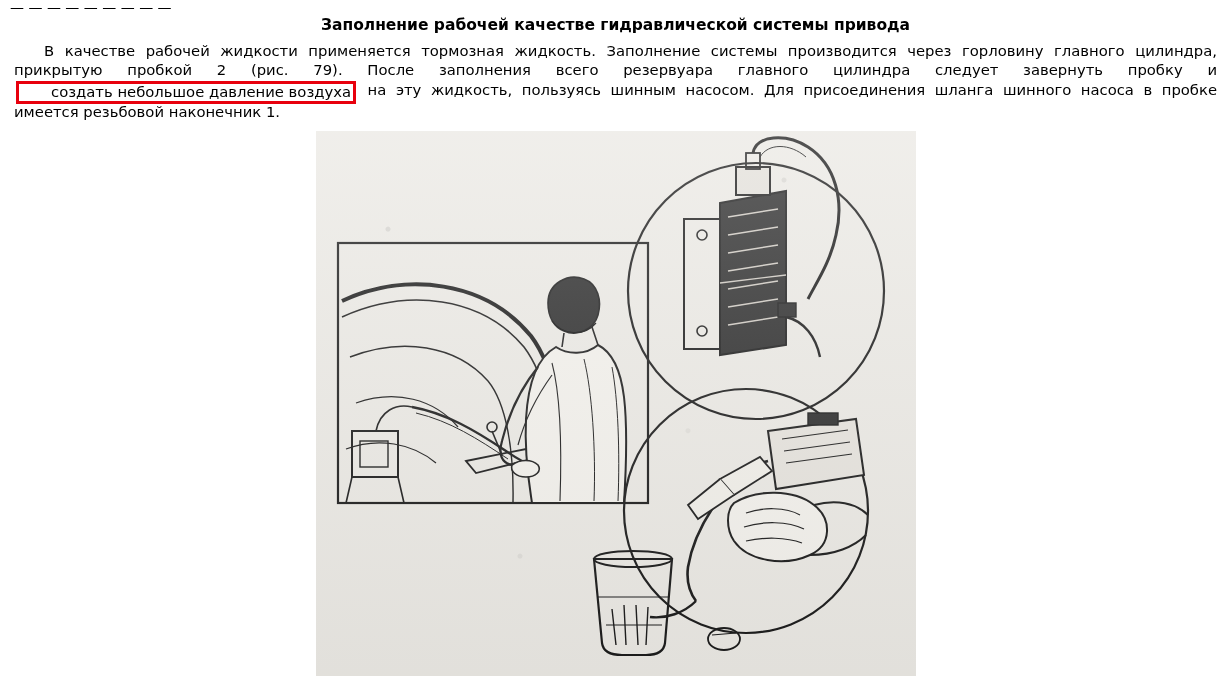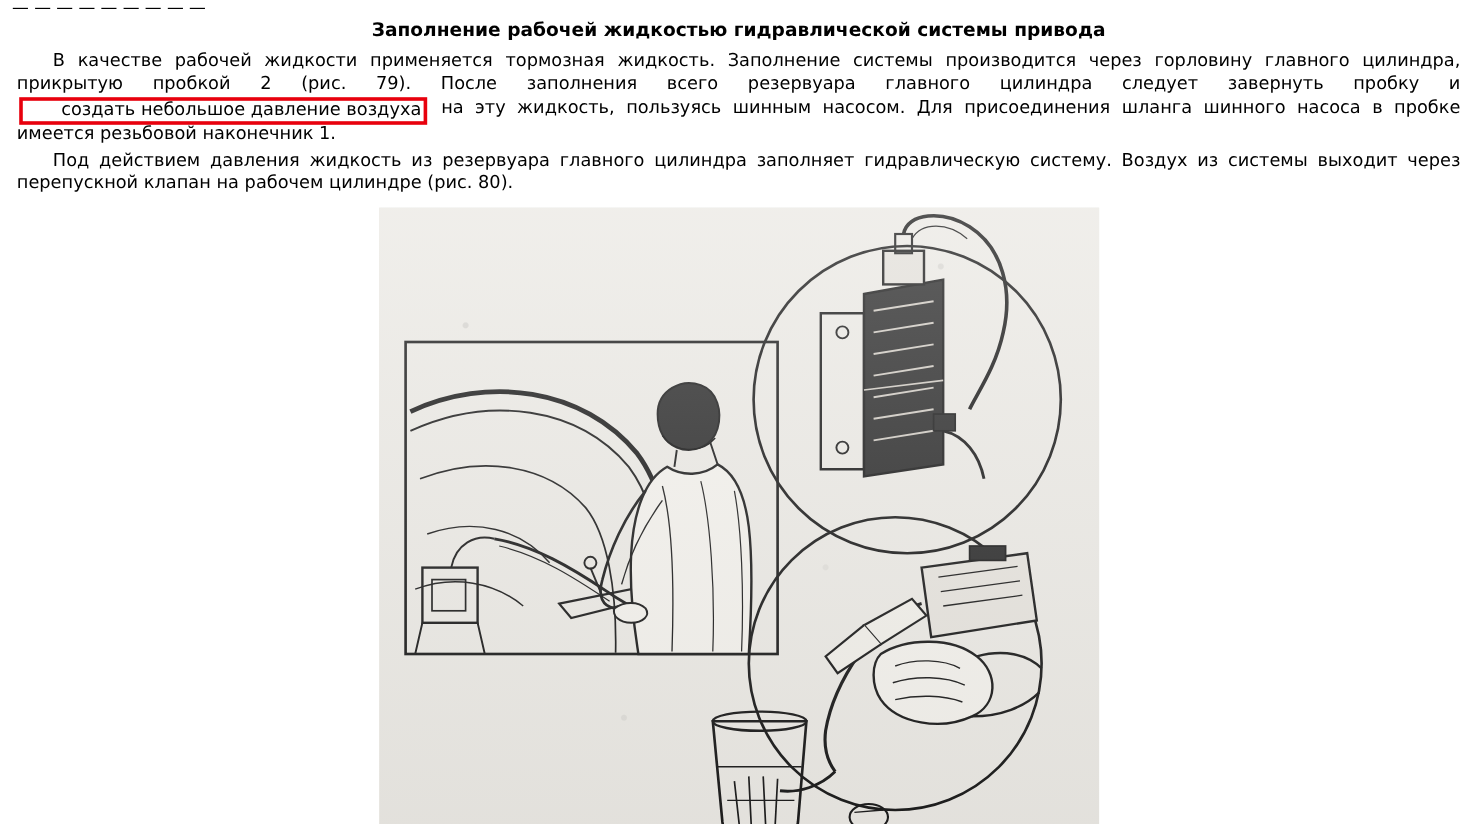--- a/index.html
+++ b/index.html
@@ -90,25 +90,24 @@
     pointer-events: none;
   }
 </style>
 </head>
 <body>
 
 <div class="page">
 
   <div class="cut-line">— — — — — — — — —</div>
 
-  <h1 class="doc-title">Заполнение рабочей жидкостью гидравлической системы привода</h1>
+  <h1 class="doc-title">Заполнение рабочей качестве гидравлической системы привода</h1>
 
   <p class="body-text p1"><span>В качестве рабочей жидкости применяется тормозная жидкость. Заполнение системы производится через горловину главного цилиндра, прикрытую пробкой 2 (рис. 79). После заполнения всего резервуара главного цилиндра следует завернуть пробку и </span><span class="highlight-box">создать небольшое давление воздуха</span><span> на эту жидкость, пользуясь шинным насосом. Для присоединения шланга шинного насоса в пробке имеется резьбовой наконечник 1.</span></p>
 
-  <p class="body-text p2">Под действием давления жидкость из резервуара главного цилиндра заполняет гидравлическую систему. Воздух из системы выходит через перепускной клапан на рабочем цилиндре (рис. 80).</p>
 
   <div class="figure-wrap">
     <div class="figure">
       <svg width="600" height="545" viewBox="0 0 600 545">
         <rect x="0" y="0" width="600" height="545" fill="#ebe9e4"></rect>
 
         <rect x="22" y="112" width="310" height="260" fill="none" stroke="#1a1a1a" stroke-width="2.2"></rect>
 
         <path d="M26 170 C 90 140, 170 150, 215 205 C 240 238, 250 300, 248 370" fill="none" stroke="#1a1a1a" stroke-width="4"></path>
         <path d="M26 186 C 92 156, 166 166, 208 216 C 232 248, 241 304, 239 370" fill="none" stroke="#1a1a1a" stroke-width="1.6"></path>

